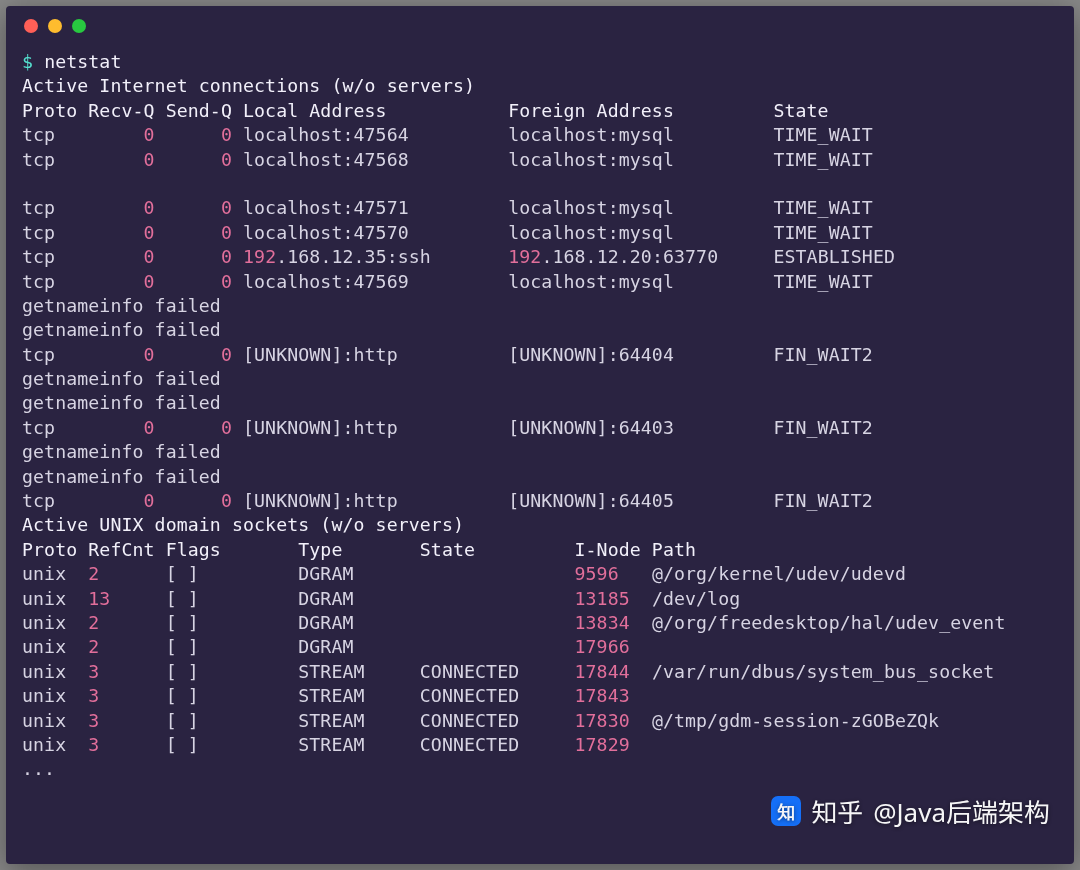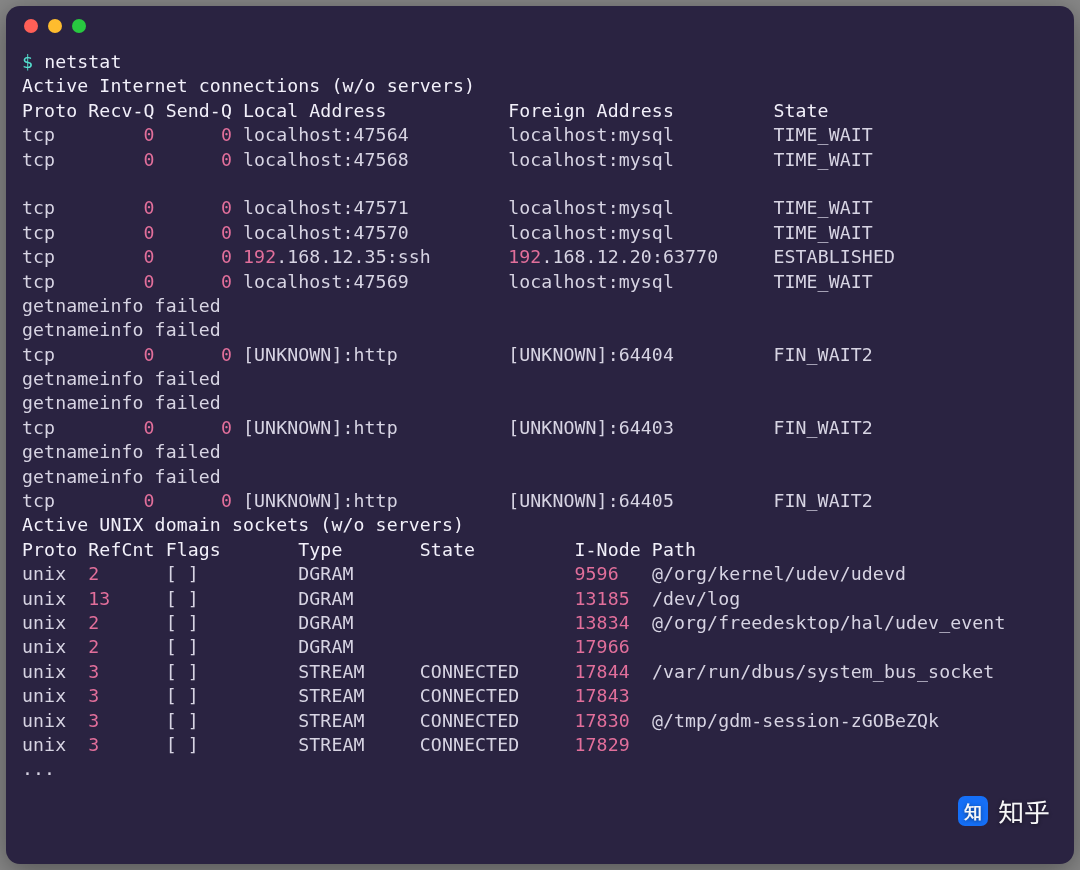--- a/index.html
+++ b/index.html
@@ -7,21 +7,21 @@
     padding: 0;
     background: #888;
     width: 1080px;
     height: 870px;
     overflow: hidden;
   }
   .window {
     position: absolute;
     left: 6px; right: 6px; top: 6px; bottom: 6px;
     background: #2a2341;
-    border-radius: 14px;
+    border-radius: 4px;
     box-shadow: 0 6px 30px rgba(0,0,0,.4);
     overflow: hidden;
   }
   .titlebar {
     height: 40px;
     display: flex;
     align-items: center;
     padding-left: 18px;
     gap: 10px;
   }
@@ -72,14 +72,15 @@
     <div class="dot red"></div>
     <div class="dot yellow"></div>
     <div class="dot green"></div>
   </div>
 
   <div class="term" id="term"><div><span class="teal">$</span> <span class="white">netstat</span></div><div class="white">Active Internet connections (w/o servers)</div><div class="white">Proto Recv-Q Send-Q Local Address           Foreign Address         State      </div><div>tcp  <span class="pink">      0</span><span class="pink">      0</span> localhost:47564         localhost:mysql         TIME_WAIT</div><div>tcp  <span class="pink">      0</span><span class="pink">      0</span> localhost:47568         localhost:mysql         TIME_WAIT</div><div>&nbsp;</div><div>tcp  <span class="pink">      0</span><span class="pink">      0</span> localhost:47571         localhost:mysql         TIME_WAIT</div><div>tcp  <span class="pink">      0</span><span class="pink">      0</span> localhost:47570         localhost:mysql         TIME_WAIT</div><div>tcp  <span class="pink">      0</span><span class="pink">      0</span> <span class="pink">192</span>.168.12.35:ssh       <span class="pink">192</span>.168.12.20:63770     ESTABLISHED</div><div>tcp  <span class="pink">      0</span><span class="pink">      0</span> localhost:47569         localhost:mysql         TIME_WAIT</div><div>getnameinfo failed</div><div>getnameinfo failed</div><div>tcp  <span class="pink">      0</span><span class="pink">      0</span> [UNKNOWN]:http          [UNKNOWN]:64404         FIN_WAIT2</div><div>getnameinfo failed</div><div>getnameinfo failed</div><div>tcp  <span class="pink">      0</span><span class="pink">      0</span> [UNKNOWN]:http          [UNKNOWN]:64403         FIN_WAIT2</div><div>getnameinfo failed</div><div>getnameinfo failed</div><div>tcp  <span class="pink">      0</span><span class="pink">      0</span> [UNKNOWN]:http          [UNKNOWN]:64405         FIN_WAIT2</div><div class="white">Active UNIX domain sockets (w/o servers)</div><div class="white">Proto RefCnt Flags       Type       State         I-Node Path</div><div>unix  <span class="pink">2      </span>[ ]         DGRAM                    <span class="pink">9596   </span>@/org/kernel/udev/udevd</div><div>unix  <span class="pink">13     </span>[ ]         DGRAM                    <span class="pink">13185  </span>/dev/log</div><div>unix  <span class="pink">2      </span>[ ]         DGRAM                    <span class="pink">13834  </span>@/org/freedesktop/hal/udev_event</div><div>unix  <span class="pink">2      </span>[ ]         DGRAM                    <span class="pink">17966  </span></div><div>unix  <span class="pink">3      </span>[ ]         STREAM     CONNECTED     <span class="pink">17844  </span>/var/run/dbus/system_bus_socket</div><div>unix  <span class="pink">3      </span>[ ]         STREAM     CONNECTED     <span class="pink">17843  </span></div><div>unix  <span class="pink">3      </span>[ ]         STREAM     CONNECTED     <span class="pink">17830  </span>@/tmp/gdm-session-zGOBeZQk</div><div>unix  <span class="pink">3      </span>[ ]         STREAM     CONNECTED     <span class="pink">17829  </span></div><div>...</div></div>
 
   <div class="watermark">
     <span class="wm-icon">知</span>
     <span>知乎</span>
+    <span>@Java后端架构</span>
   </div>
 </div>
 
 </body></html>

